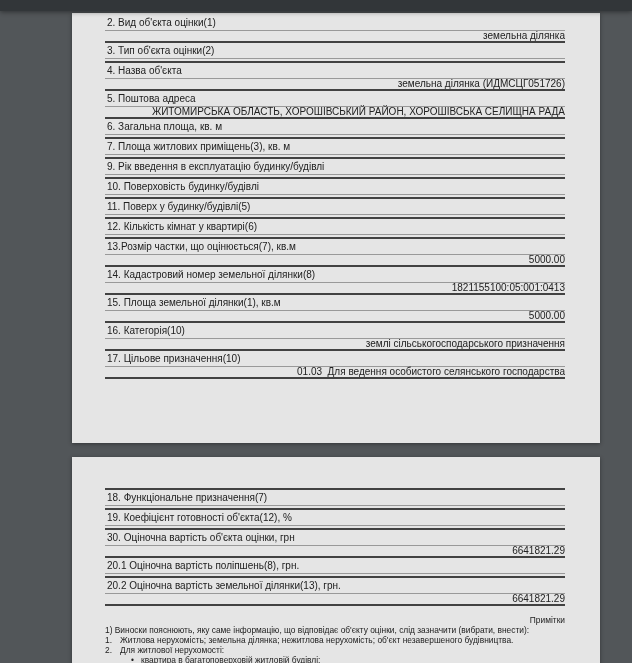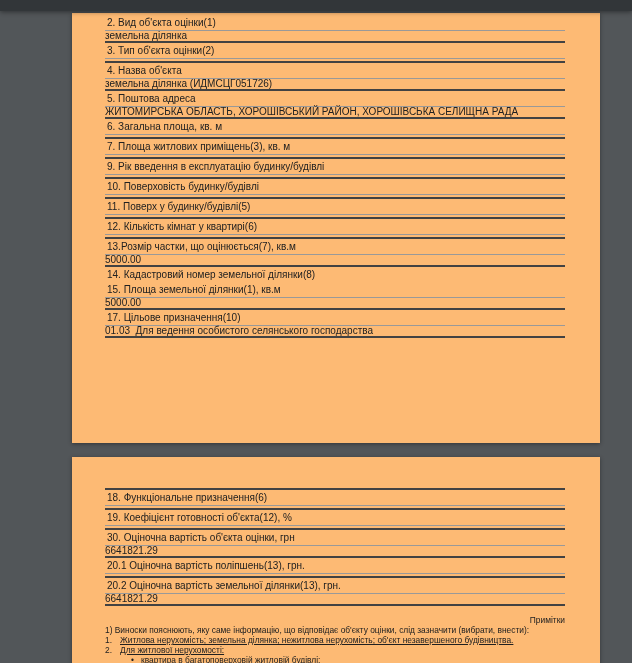--- a/index.html
+++ b/index.html
@@ -11,49 +11,49 @@
   }
   .toolbar {
     position: relative; z-index: 5;
     height: 11px; width: 632px;
     background: #323639;
     box-shadow: 0 1px 5px rgba(0,0,0,0.45);
   }
   .canvas { position: relative; }
   .sheet {
     width: 528px; margin-left: 72px;
-    background: #fdba74;
+    background: #e5e5e5;
     box-shadow: 0 1px 4px rgba(0,0,0,0.38);
     box-sizing: border-box;
   }
   .sheet1 { height: 430px; margin-top: 2px; }
   .sheet2 { height: 746px; margin-top: 14px; }
   .inner { padding: 2px 35px 0 33px; color: #212121; }
   .sheet2 .inner { padding-top: 31px; }
   .field { margin: 0; }
   .f-label {
     font-size: 10px; line-height: 12px;
     padding: 2px 0 1px 2px;
     white-space: nowrap;
   }
   .f-val {
     min-height: 2px;
     border-top: 1px solid #999999;
     border-bottom: 2px solid #424242;
-    text-align: left;
+    text-align: right;
     font-size: 10px; line-height: 10px;
     white-space: pre-wrap;
   }
   .top-rule { height: 0; border-bottom: 2px solid #424242; }
   .notes { margin-top: 9px; font-size: 8.4px; line-height: 10px; }
   .notes-title { padding-left: 0; text-align: right; }
   .note-intro { }
   .note-item { display: flex; }
   .note-num { flex: none; width: 15px; }
-  .note-text { flex: 1; text-decoration: underline; }
+  .note-text { flex: 1; }
   .note-bullet { display: flex; padding-left: 26px; }
   .bullet-glyph { flex: none; width: 10px; }
 </style>
 </head>
 <body>
 
 <div class="toolbar"></div>
 
 <div class="canvas">
 
@@ -111,57 +111,62 @@
           <div class="f-val"></div>
         </div>
 
         <div class="field">
           <div class="f-label">13.Розмір частки, що оцінюється(7), кв.м</div>
           <div class="f-val">5000.00</div>
         </div>
 
         <div class="field">
           <div class="f-label">14. Кадастровий номер земельної ділянки(8)</div>
+          <div class="f-val">1821155100:05:001:0413</div>
         </div>
 
         <div class="field">
           <div class="f-label">15. Площа земельної ділянки(1), кв.м</div>
           <div class="f-val">5000.00</div>
         </div>
 
+        <div class="field">
+          <div class="f-label">16. Категорія(10)</div>
+          <div class="f-val">землі сільськогосподарського призначення</div>
+        </div>
 
         <div class="field">
           <div class="f-label">17. Цільове призначення(10)</div>
           <div class="f-val">01.03  Для ведення особистого селянського господарства</div>
         </div>
       </div>
   </div>
 
   <div class="sheet sheet2">
     <div class="inner">
       <div class="top-rule"></div>
       <div>
 
           <div class="field">
-            <div class="f-label">18. Функціональне призначення(6)</div>
+            <div class="f-label">18. Функціональне призначення(7)</div>
             <div class="f-val"></div>
           </div>
 
           <div class="field">
             <div class="f-label">19. Коефіцієнт готовності об'єкта(12), %</div>
             <div class="f-val"></div>
           </div>
 
           <div class="field">
             <div class="f-label">30. Оціночна вартість об'єкта оцінки, грн</div>
             <div class="f-val">6641821.29</div>
           </div>
 
           <div class="field">
-            <div class="f-label">20.1 Оціночна вартість поліпшень(13), грн.</div>
+            <div class="f-label">20.1 Оціночна вартість поліпшень(8), грн.</div>
             <div class="f-val"></div>
           </div>
 
           <div class="field">
             <div class="f-label">20.2 Оціночна вартість земельної ділянки(13), грн.</div>
             <div class="f-val">6641821.29</div>
           </div>
         </div>
       <div class="notes">
         <div class="notes-title">Примітки</div>

